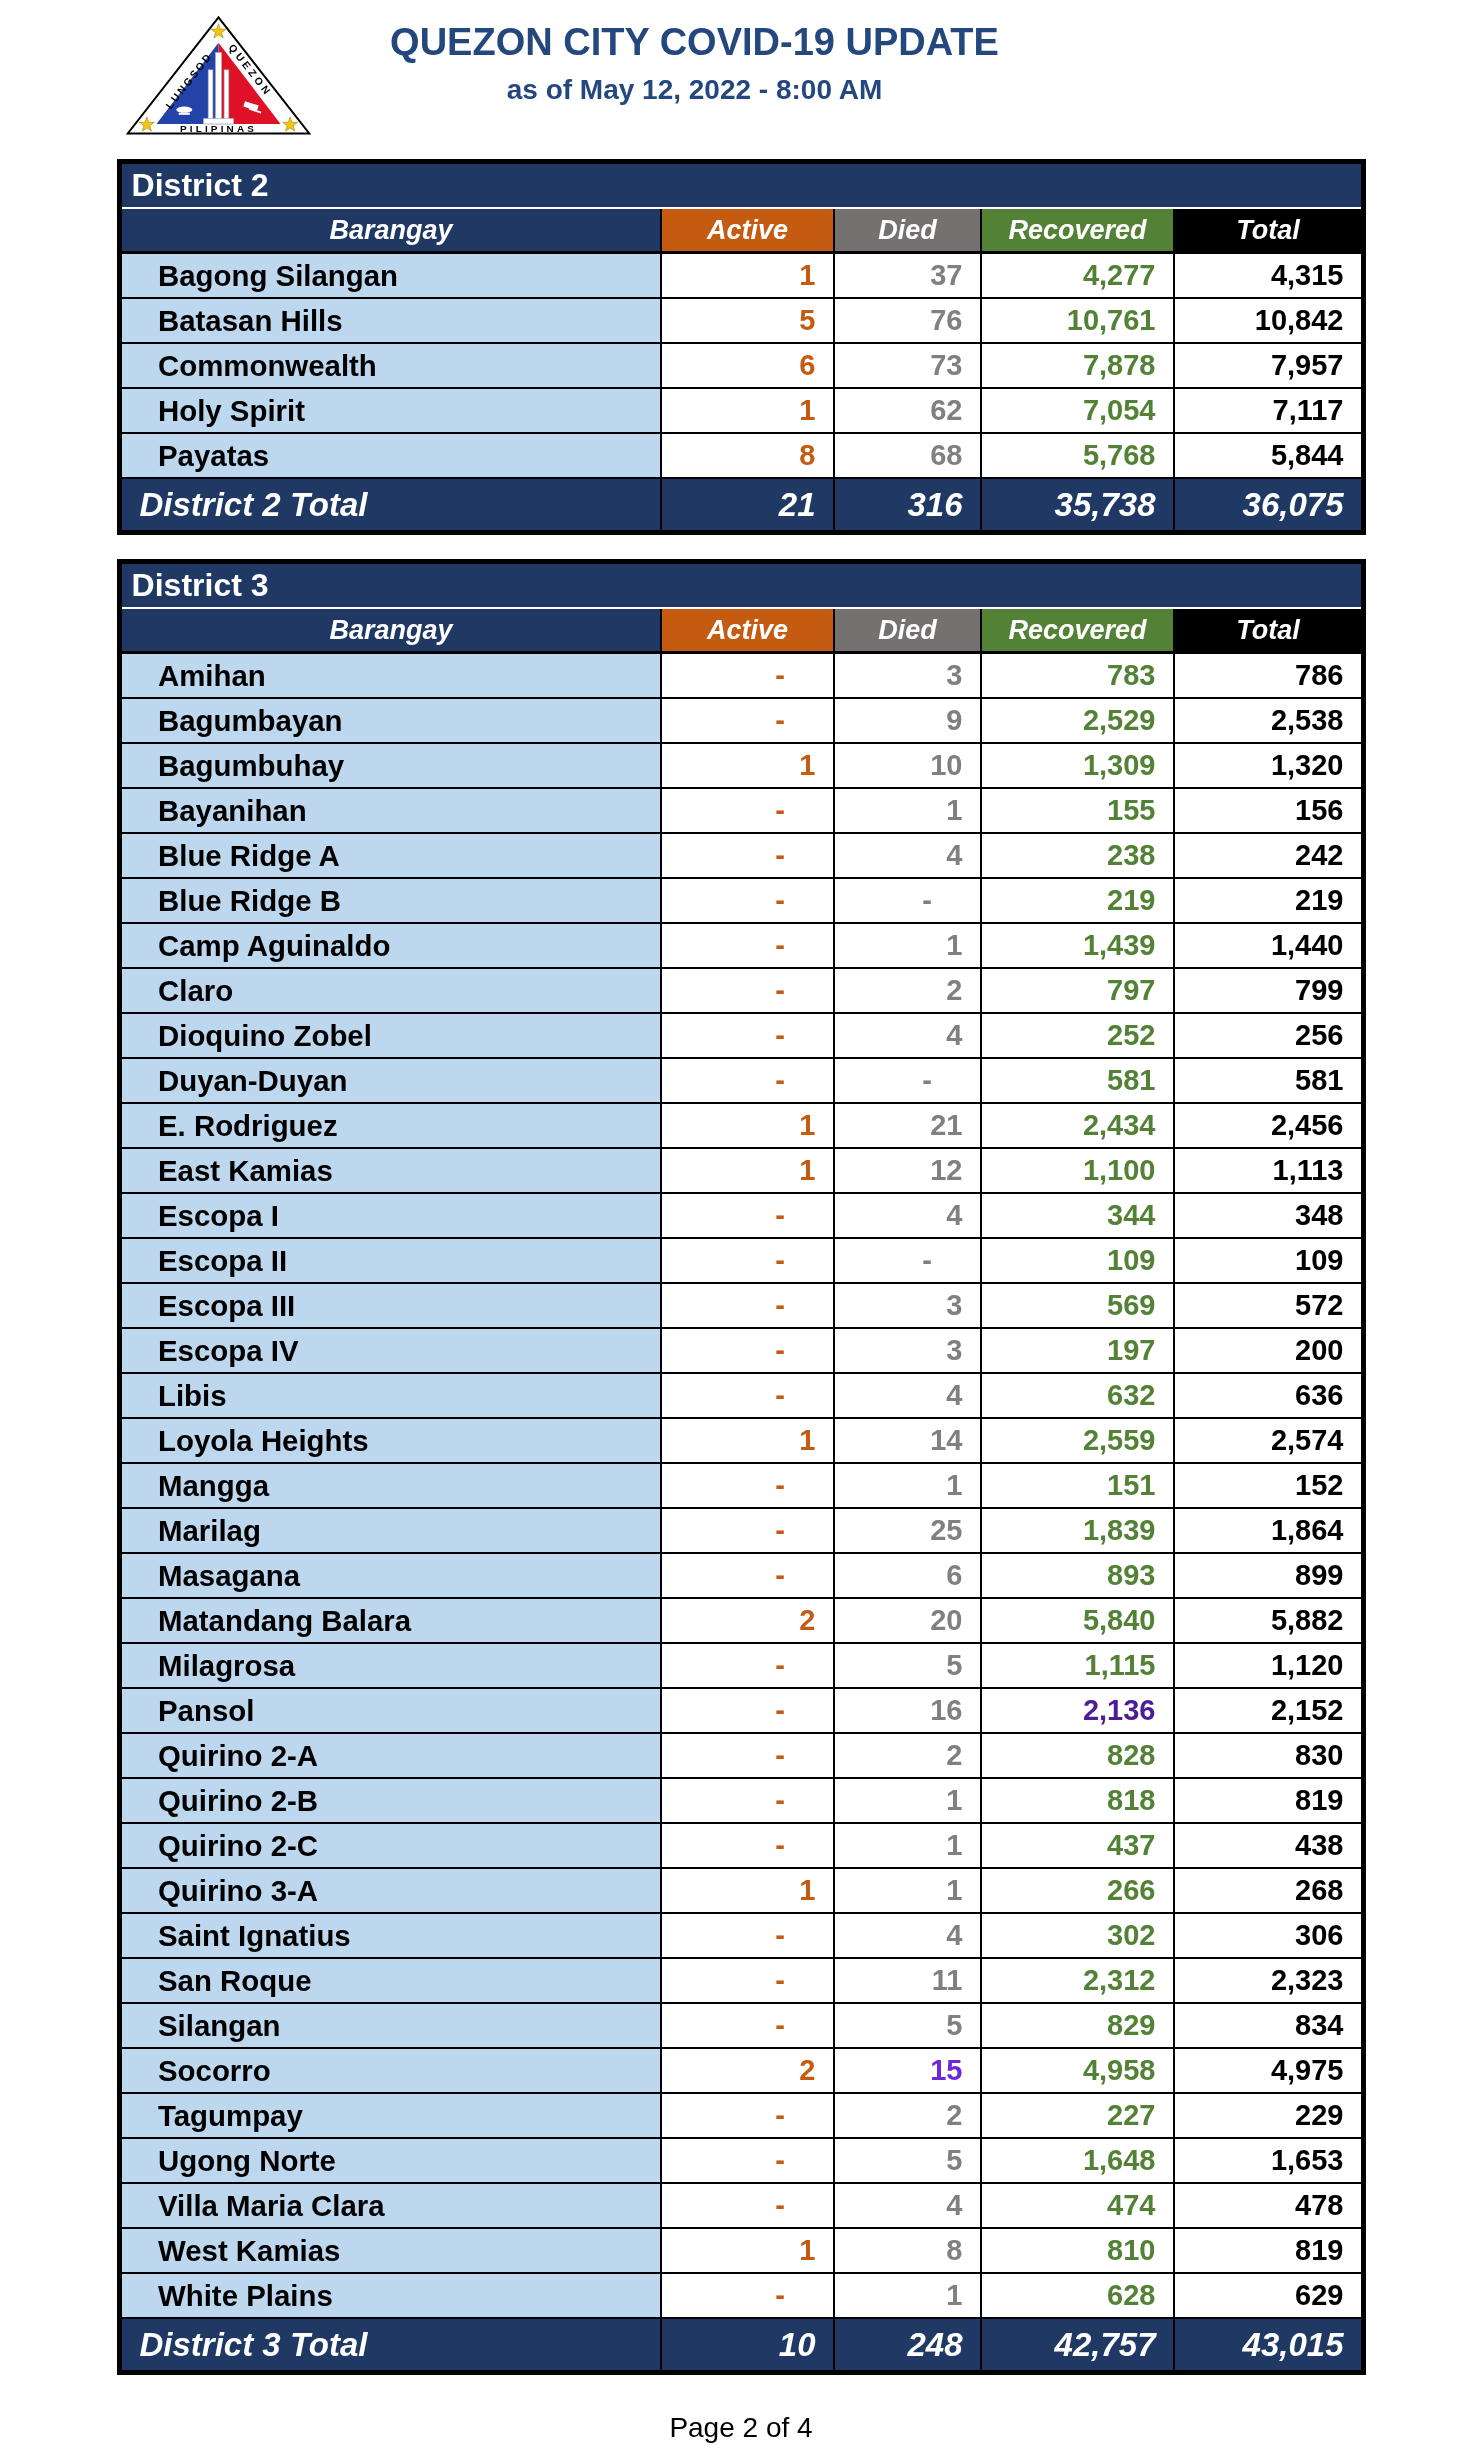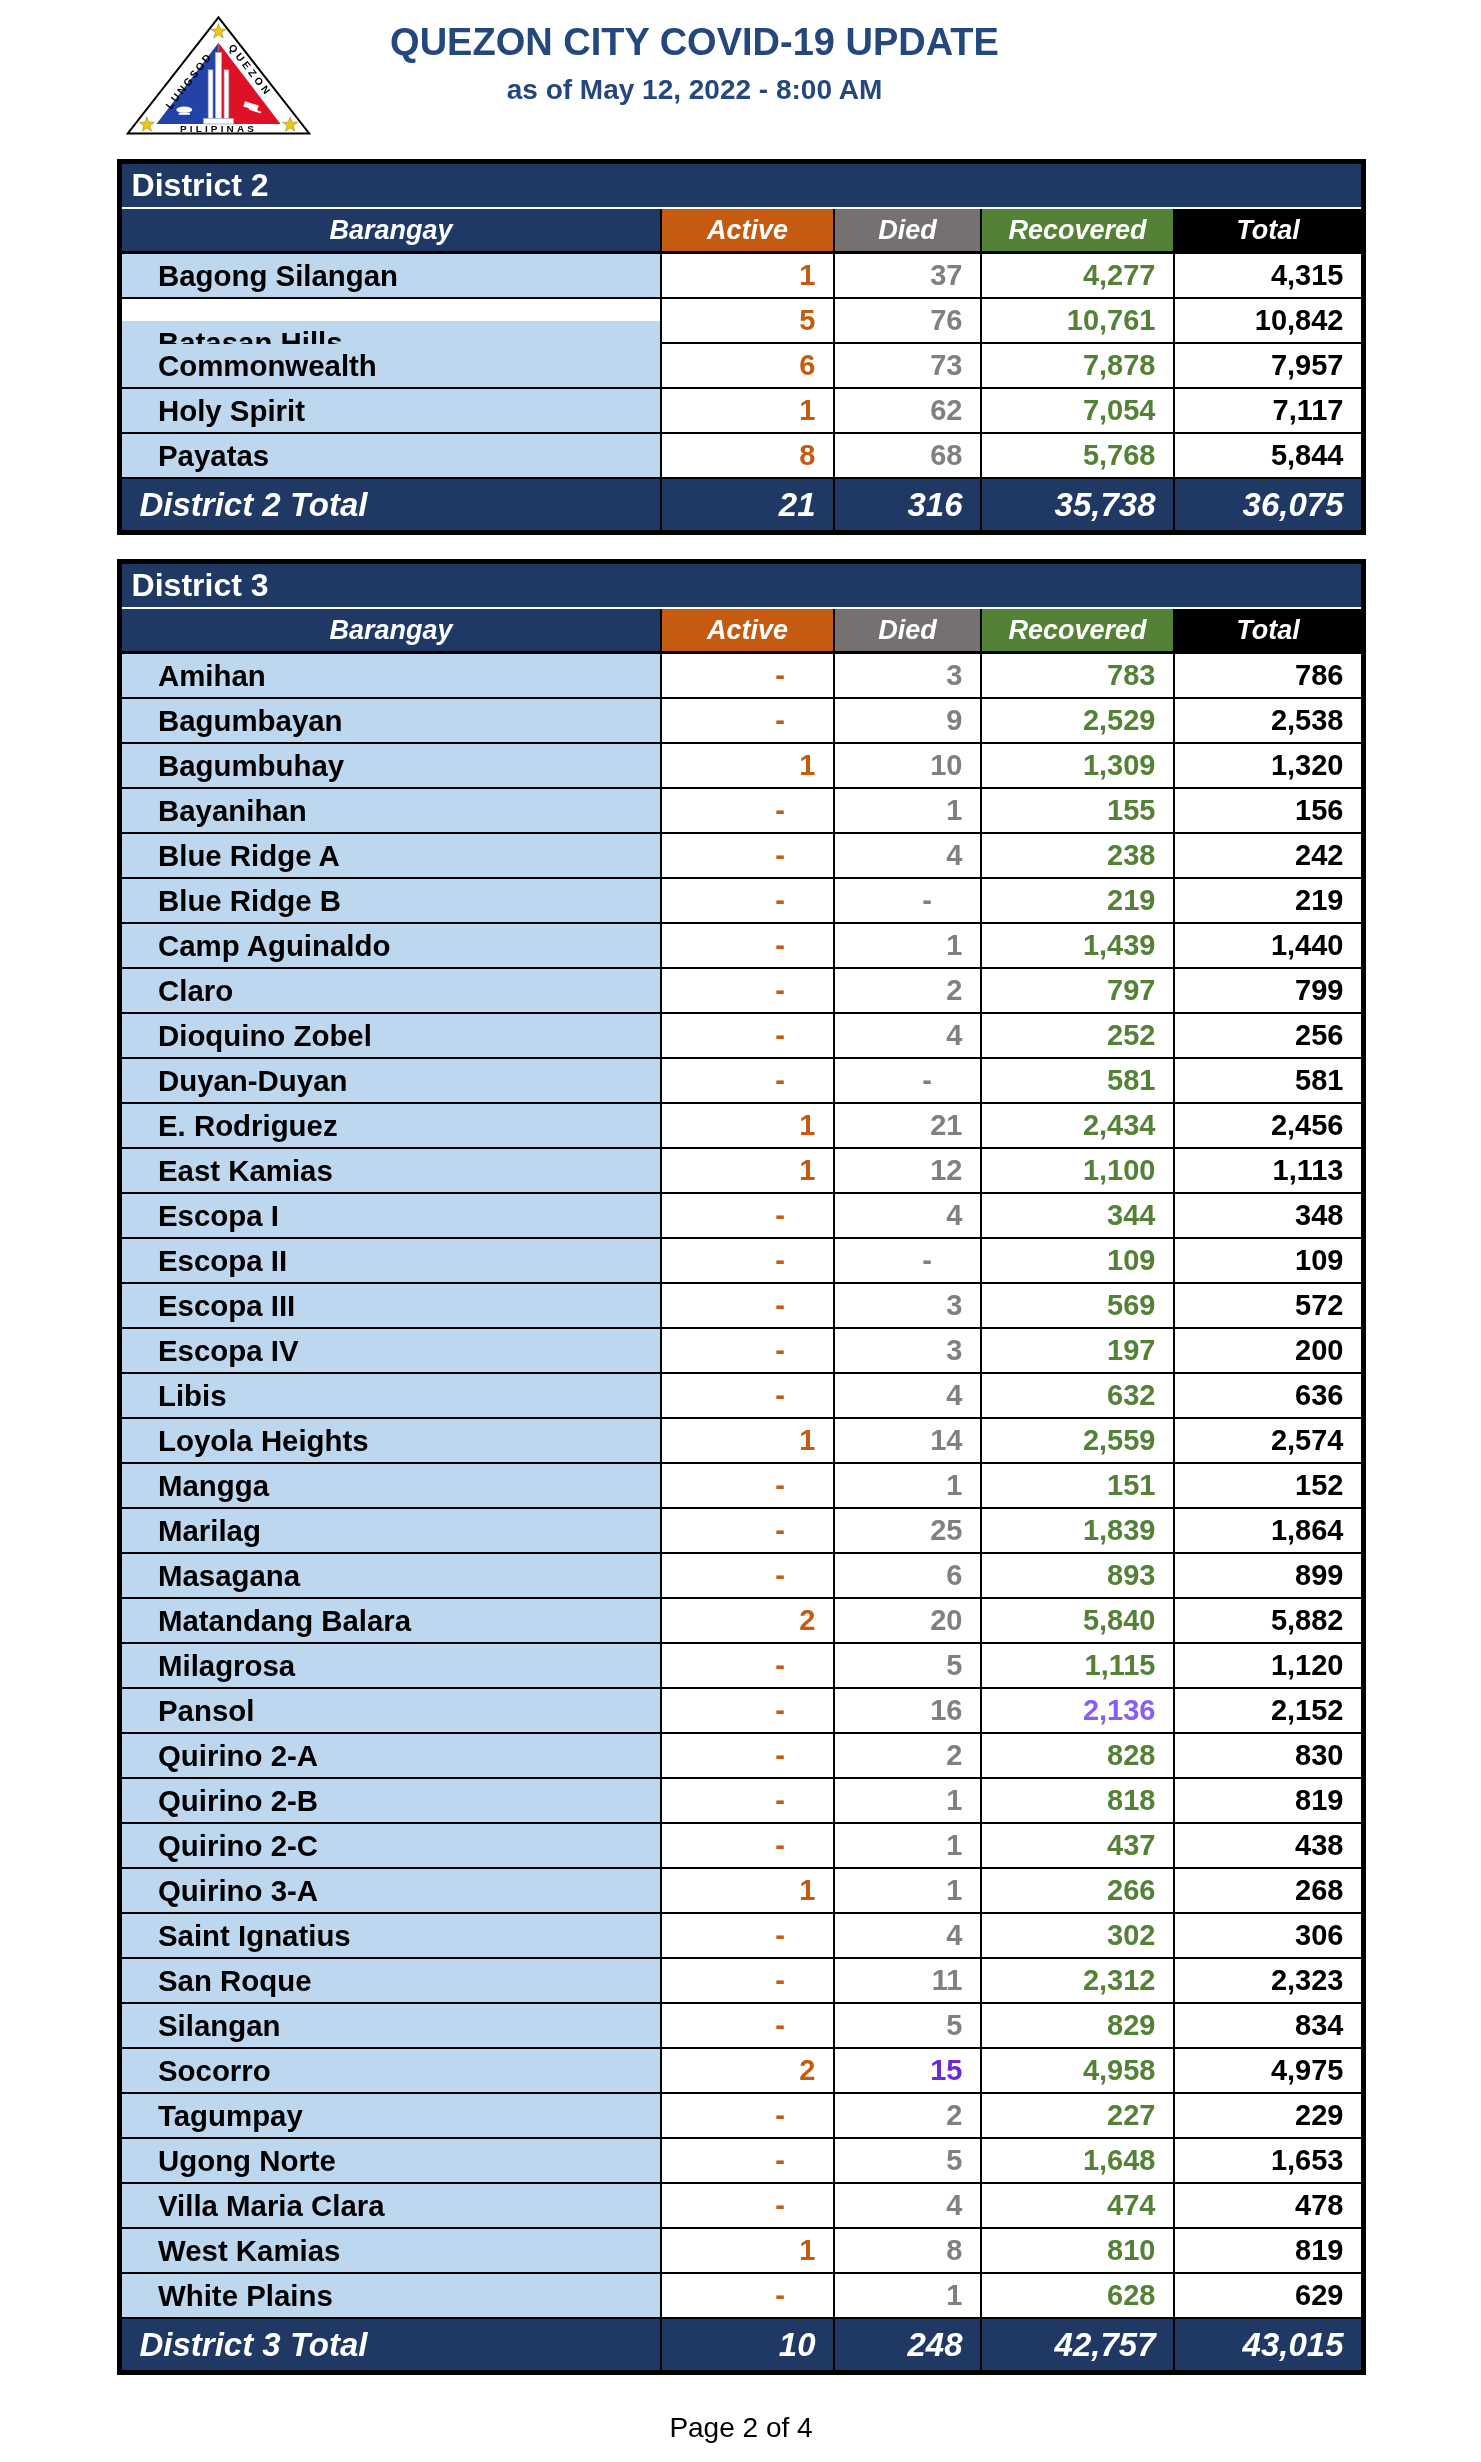--- a/index.html
+++ b/index.html
@@ -115,21 +115,21 @@
           <div class="cell c-total" style="background: rgb(0, 0, 0);">Total</div>
         </div>
         <div class="data-row">
           <div class="cell c-barangay" style="background: rgb(189, 215, 238);">Bagong Silangan</div>
           <div class="cell c-active num" style="color: rgb(197, 90, 17);">1</div>
           <div class="cell c-died num" style="color: rgb(128, 128, 128);">37</div>
           <div class="cell c-recovered num" style="color: rgb(83, 129, 53);">4,277</div>
           <div class="cell c-total num" style="color: rgb(0, 0, 0);">4,315</div>
         </div>
         <div class="data-row">
-          <div class="cell c-barangay" style="background: rgb(189, 215, 238); margin-top: 22px;">Batasan Hills</div>
+          <div class="cell c-barangay" style="background: rgb(189, 215, 238);">Batasan Hills</div>
           <div class="cell c-active num" style="color: rgb(197, 90, 17);">5</div>
           <div class="cell c-died num" style="color: rgb(128, 128, 128);">76</div>
           <div class="cell c-recovered num" style="color: rgb(83, 129, 53);">10,761</div>
           <div class="cell c-total num" style="color: rgb(0, 0, 0);">10,842</div>
         </div>
         <div class="data-row">
           <div class="cell c-barangay" style="background: rgb(189, 215, 238);">Commonwealth</div>
           <div class="cell c-active num" style="color: rgb(197, 90, 17);">6</div>
           <div class="cell c-died num" style="color: rgb(128, 128, 128);">73</div>
           <div class="cell c-recovered num" style="color: rgb(83, 129, 53);">7,878</div>
@@ -326,21 +326,21 @@
           <div class="cell c-barangay" style="background: rgb(189, 215, 238);">Milagrosa</div>
           <div class="cell c-active num dash" style="color: rgb(197, 90, 17);">-</div>
           <div class="cell c-died num" style="color: rgb(128, 128, 128);">5</div>
           <div class="cell c-recovered num" style="color: rgb(83, 129, 53);">1,115</div>
           <div class="cell c-total num" style="color: rgb(0, 0, 0);">1,120</div>
         </div>
         <div class="data-row">
           <div class="cell c-barangay" style="background: rgb(189, 215, 238);">Pansol</div>
           <div class="cell c-active num dash" style="color: rgb(197, 90, 17);">-</div>
           <div class="cell c-died num" style="color: rgb(128, 128, 128);">16</div>
-          <div class="cell c-recovered num" style="color: #8b5cf6;">2,136</div>
+          <div class="cell c-recovered num" style="color: #4c1d95;">2,136</div>
           <div class="cell c-total num" style="color: rgb(0, 0, 0);">2,152</div>
         </div>
         <div class="data-row">
           <div class="cell c-barangay" style="background: rgb(189, 215, 238);">Quirino 2-A</div>
           <div class="cell c-active num dash" style="color: rgb(197, 90, 17);">-</div>
           <div class="cell c-died num" style="color: rgb(128, 128, 128);">2</div>
           <div class="cell c-recovered num" style="color: rgb(83, 129, 53);">828</div>
           <div class="cell c-total num" style="color: rgb(0, 0, 0);">830</div>
         </div>
         <div class="data-row">

